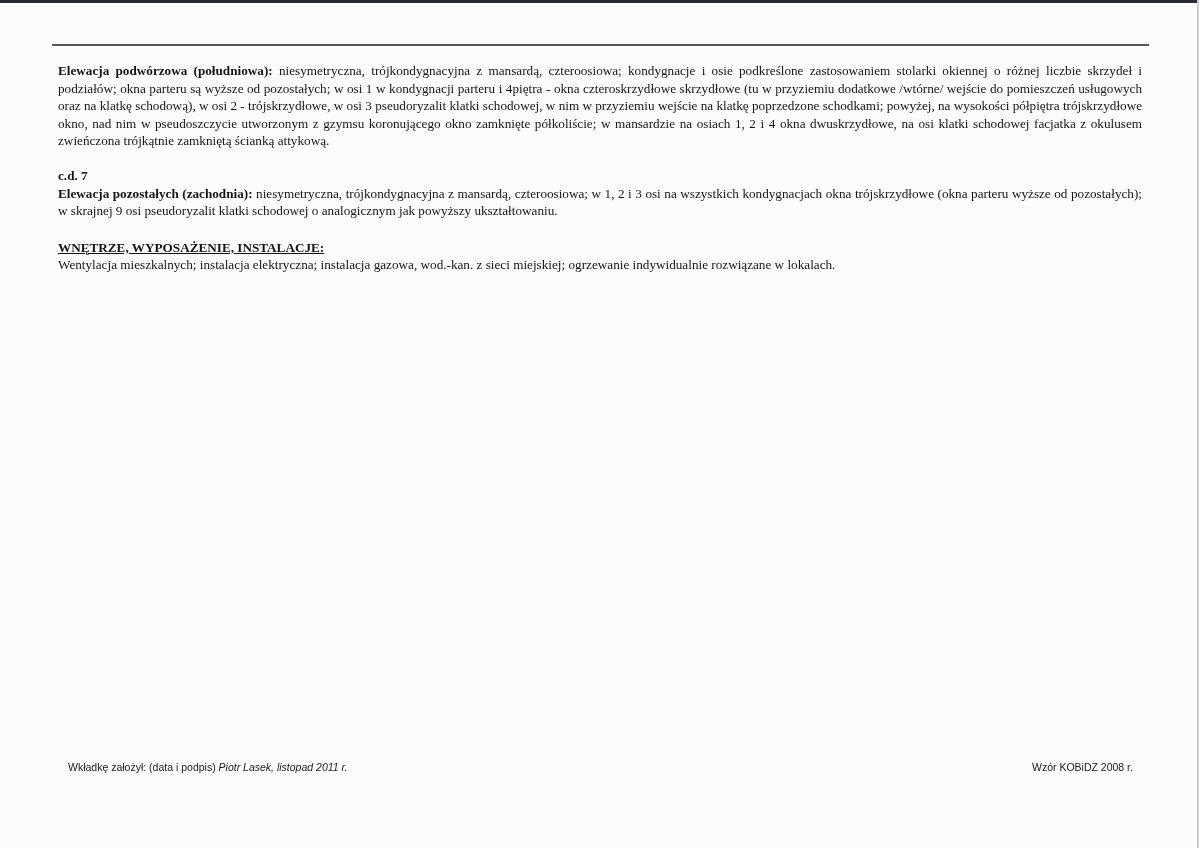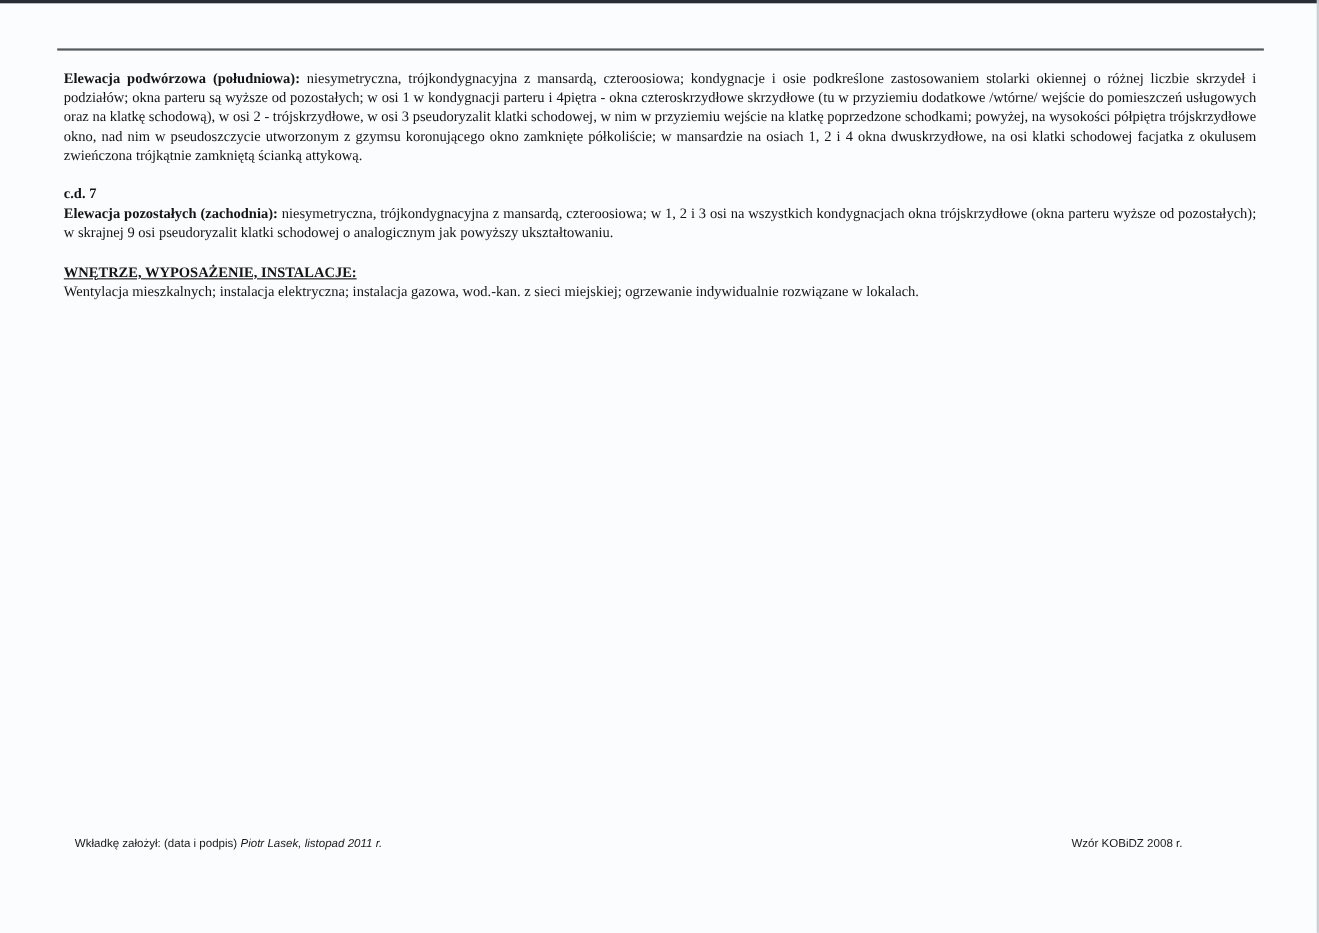--- a/index.html
+++ b/index.html
@@ -63,21 +63,21 @@
       top: 761px;
       font-family: Liberation Sans, sans-serif;
       font-size: 10.5px;
       color: #1a1a1a;
     }
     .footer-left .sig {
       font-style: italic;
     }
     .footer-right {
       position: absolute;
-      left: 974px;
+      left: 1032px;
       top: 761px;
       font-family: "Liberation Sans", "DejaVu Sans", sans-serif;
       font-size: 10.5px;
       color: #1a1a1a;
       text-align: center;
     }
   </style>
 </head>
 <body>
 

